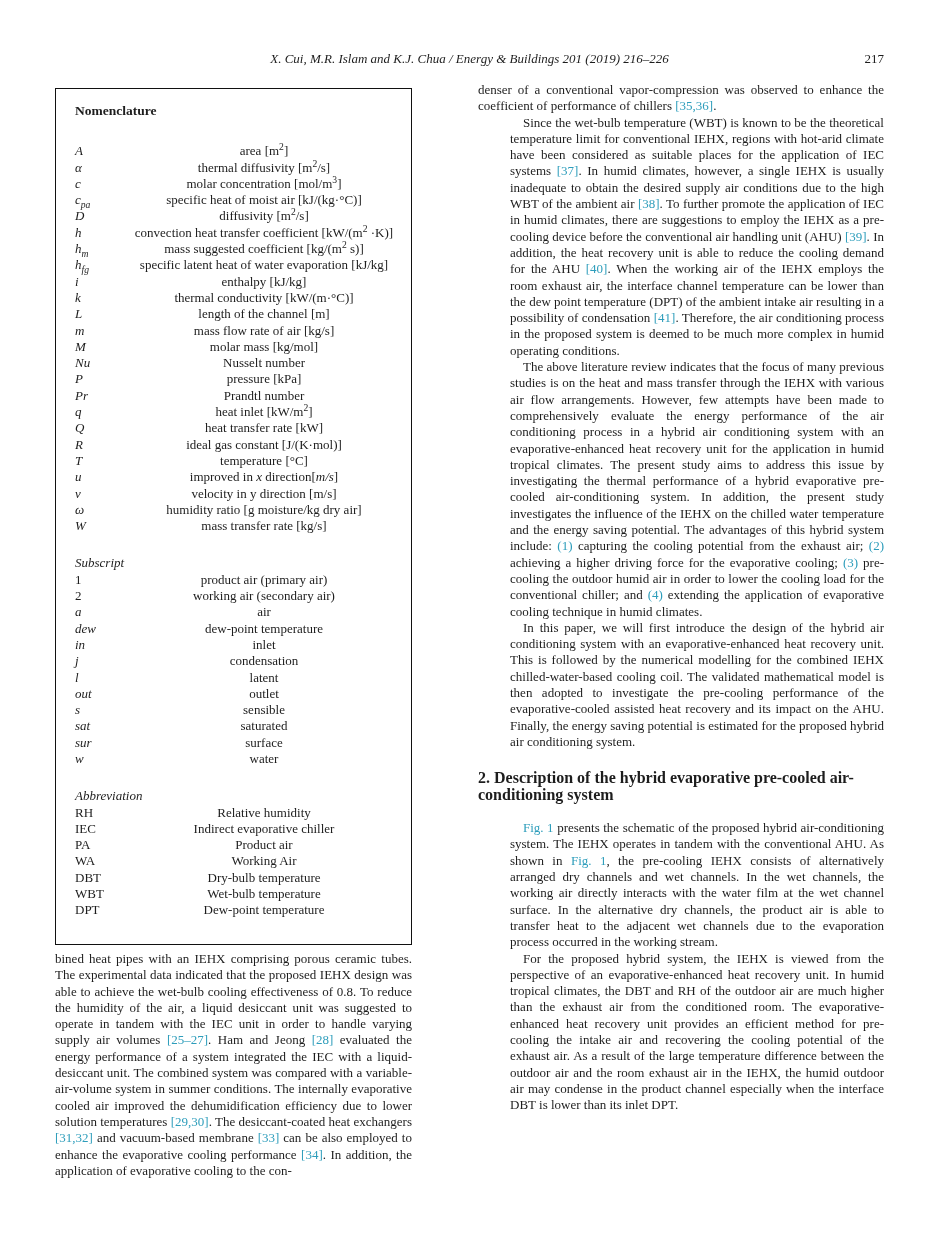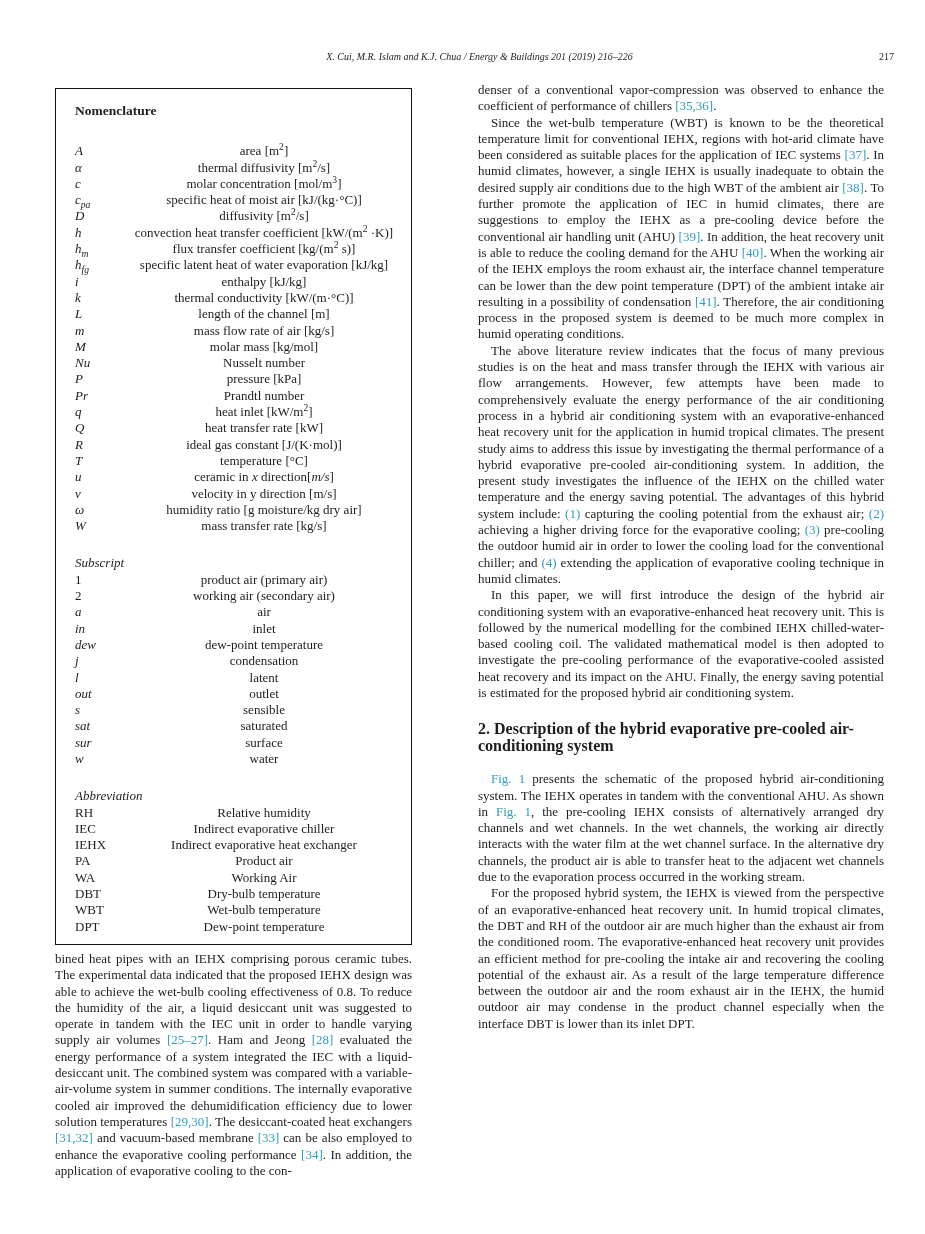--- a/index.html
+++ b/index.html
@@ -1,39 +1,39 @@
 <!DOCTYPE html>
 <html style="--link-teal: #2d9dbb; --text: #1d1d1d;"><head>
 <meta charset="utf-8">
 <style>
   * { margin:0; padding:0; box-sizing:border-box; }
   html,body { background:#ffffff; }
   .page {
     position:relative; width:925px; height:1234px; background:#fff;
     font-family:"Liberation Serif", serif; color:#1d1d1d; overflow:hidden;
   }
-  .running-head { position:absolute; top:51px; left:65px; width:829px; font-size:10px; }
+  .running-head { position:absolute; top:51px; left:55px; width:829px; font-size:13px; }
   .head-center { display:block; text-align:center; font-style:italic; }
   .head-page { position:absolute; right:0; top:0; font-style:normal; }
   .col { position:absolute; width:357px; font-size:13px; line-height:16.3px; text-align:justify; }
   .col-left { left:55px; top:88px; }
   .col-right { left:478px; top:82px; width:406px; }
   .nbox {
     border:1px solid #111; height:857px; padding:14px 16px 0 19px;
     overflow:hidden; text-align:left;
   }
   .ntitle { font-weight:bold; font-size:13.5px; margin-bottom:24px; }
   .nrow { display:flex; }
   .nsym { width:58px; flex:none; }
   .ndesc { flex:1;text-align:center; }
   .nsect { margin-top:21px; font-style:italic; }
   .it { font-style:italic; }
   .link { color:var(--link-teal, #2d9dbb); cursor:pointer; }
   .body-p { margin:0; }
-  .ind { text-indent:13px; }
+  .ind { text-indent:13px;margin-left:32px; }
   .cont { margin-top:6px; }
   .sect-head { font-size:16px; font-weight:bold; text-align:left; margin:20px 0 17px 0; line-height:16.5px; }
   sub, sup { line-height:0; font-size:74%; }
 </style>
 </head>
 <body>
 
 <div class="page">
 
   <div class="running-head">
@@ -64,21 +64,21 @@
           <div class="nrow">
             <span class="nsym"><span class="it">D</span></span>
             <span class="ndesc"><span>diffusivity [m</span><sup>2</sup><span>/s]</span></span>
           </div>
           <div class="nrow">
             <span class="nsym"><span class="it">h</span></span>
             <span class="ndesc"><span>convection heat transfer coefficient [kW/(m</span><sup>2</sup><span> ·K)]</span></span>
           </div>
           <div class="nrow">
             <span class="nsym"><span class="it">h</span><sub class="it">m</sub></span>
-            <span class="ndesc"><span>flux transfer coefficient [kg/(m</span><sup>2</sup><span> s)]</span></span>
+            <span class="ndesc"><span>mass suggested coefficient [kg/(m</span><sup>2</sup><span> s)]</span></span>
           </div>
           <div class="nrow">
             <span class="nsym"><span class="it">h</span><sub class="it">fg</sub></span>
             <span class="ndesc"><span>specific latent heat of water evaporation [kJ/kg]</span></span>
           </div>
           <div class="nrow">
             <span class="nsym"><span class="it">i</span></span>
             <span class="ndesc"><span>enthalpy [kJ/kg]</span></span>
           </div>
           <div class="nrow">
@@ -120,21 +120,21 @@
           <div class="nrow">
             <span class="nsym"><span class="it">R</span></span>
             <span class="ndesc"><span>ideal gas constant [J/(K·mol)]</span></span>
           </div>
           <div class="nrow">
             <span class="nsym"><span class="it">T</span></span>
             <span class="ndesc"><span>temperature [°C]</span></span>
           </div>
           <div class="nrow">
             <span class="nsym"><span class="it">u</span></span>
-            <span class="ndesc"><span>ceramic in </span><span class="it">x</span><span> direction[</span><span class="it">m/s</span><span>]</span></span>
+            <span class="ndesc"><span>improved in </span><span class="it">x</span><span> direction[</span><span class="it">m/s</span><span>]</span></span>
           </div>
           <div class="nrow">
             <span class="nsym"><span class="it">v</span></span>
             <span class="ndesc"><span>velocity in y direction [m/s]</span></span>
           </div>
           <div class="nrow">
             <span class="nsym"><span class="it">ω</span></span>
             <span class="ndesc"><span>humidity ratio [g moisture/kg dry air]</span></span>
           </div>
           <div class="nrow">
@@ -150,26 +150,26 @@
           </div>
           <div class="nrow">
             <span class="nsym"><span>2</span></span>
             <span class="ndesc"><span>working air (secondary air)</span></span>
           </div>
           <div class="nrow">
             <span class="nsym"><span class="it">a</span></span>
             <span class="ndesc"><span>air</span></span>
           </div>
           <div class="nrow">
+            <span class="nsym"><span class="it">dew</span></span>
+            <span class="ndesc"><span>dew-point temperature</span></span>
+          </div>
+          <div class="nrow">
             <span class="nsym"><span class="it">in</span></span>
             <span class="ndesc"><span>inlet</span></span>
-          </div>
-          <div class="nrow">
-            <span class="nsym"><span class="it">dew</span></span>
-            <span class="ndesc"><span>dew-point temperature</span></span>
           </div>
           <div class="nrow">
             <span class="nsym"><span class="it">j</span></span>
             <span class="ndesc"><span>condensation</span></span>
           </div>
           <div class="nrow">
             <span class="nsym"><span class="it">l</span></span>
             <span class="ndesc"><span>latent</span></span>
           </div>
           <div class="nrow">
@@ -195,24 +195,20 @@
         </div>
       <div class="nsect">Abbreviation</div>
       <div>
           <div class="nrow">
             <span class="nsym"><span>RH</span></span>
             <span class="ndesc"><span>Relative humidity</span></span>
           </div>
           <div class="nrow">
             <span class="nsym"><span>IEC</span></span>
             <span class="ndesc"><span>Indirect evaporative chiller</span></span>
-          </div>
-          <div class="nrow">
-            <span class="nsym"><span>IEHX</span></span>
-            <span class="ndesc"><span>Indirect evaporative heat exchanger</span></span>
           </div>
           <div class="nrow">
             <span class="nsym"><span>PA</span></span>
             <span class="ndesc"><span>Product air</span></span>
           </div>
           <div class="nrow">
             <span class="nsym"><span>WA</span></span>
             <span class="ndesc"><span>Working Air</span></span>
           </div>
           <div class="nrow">

